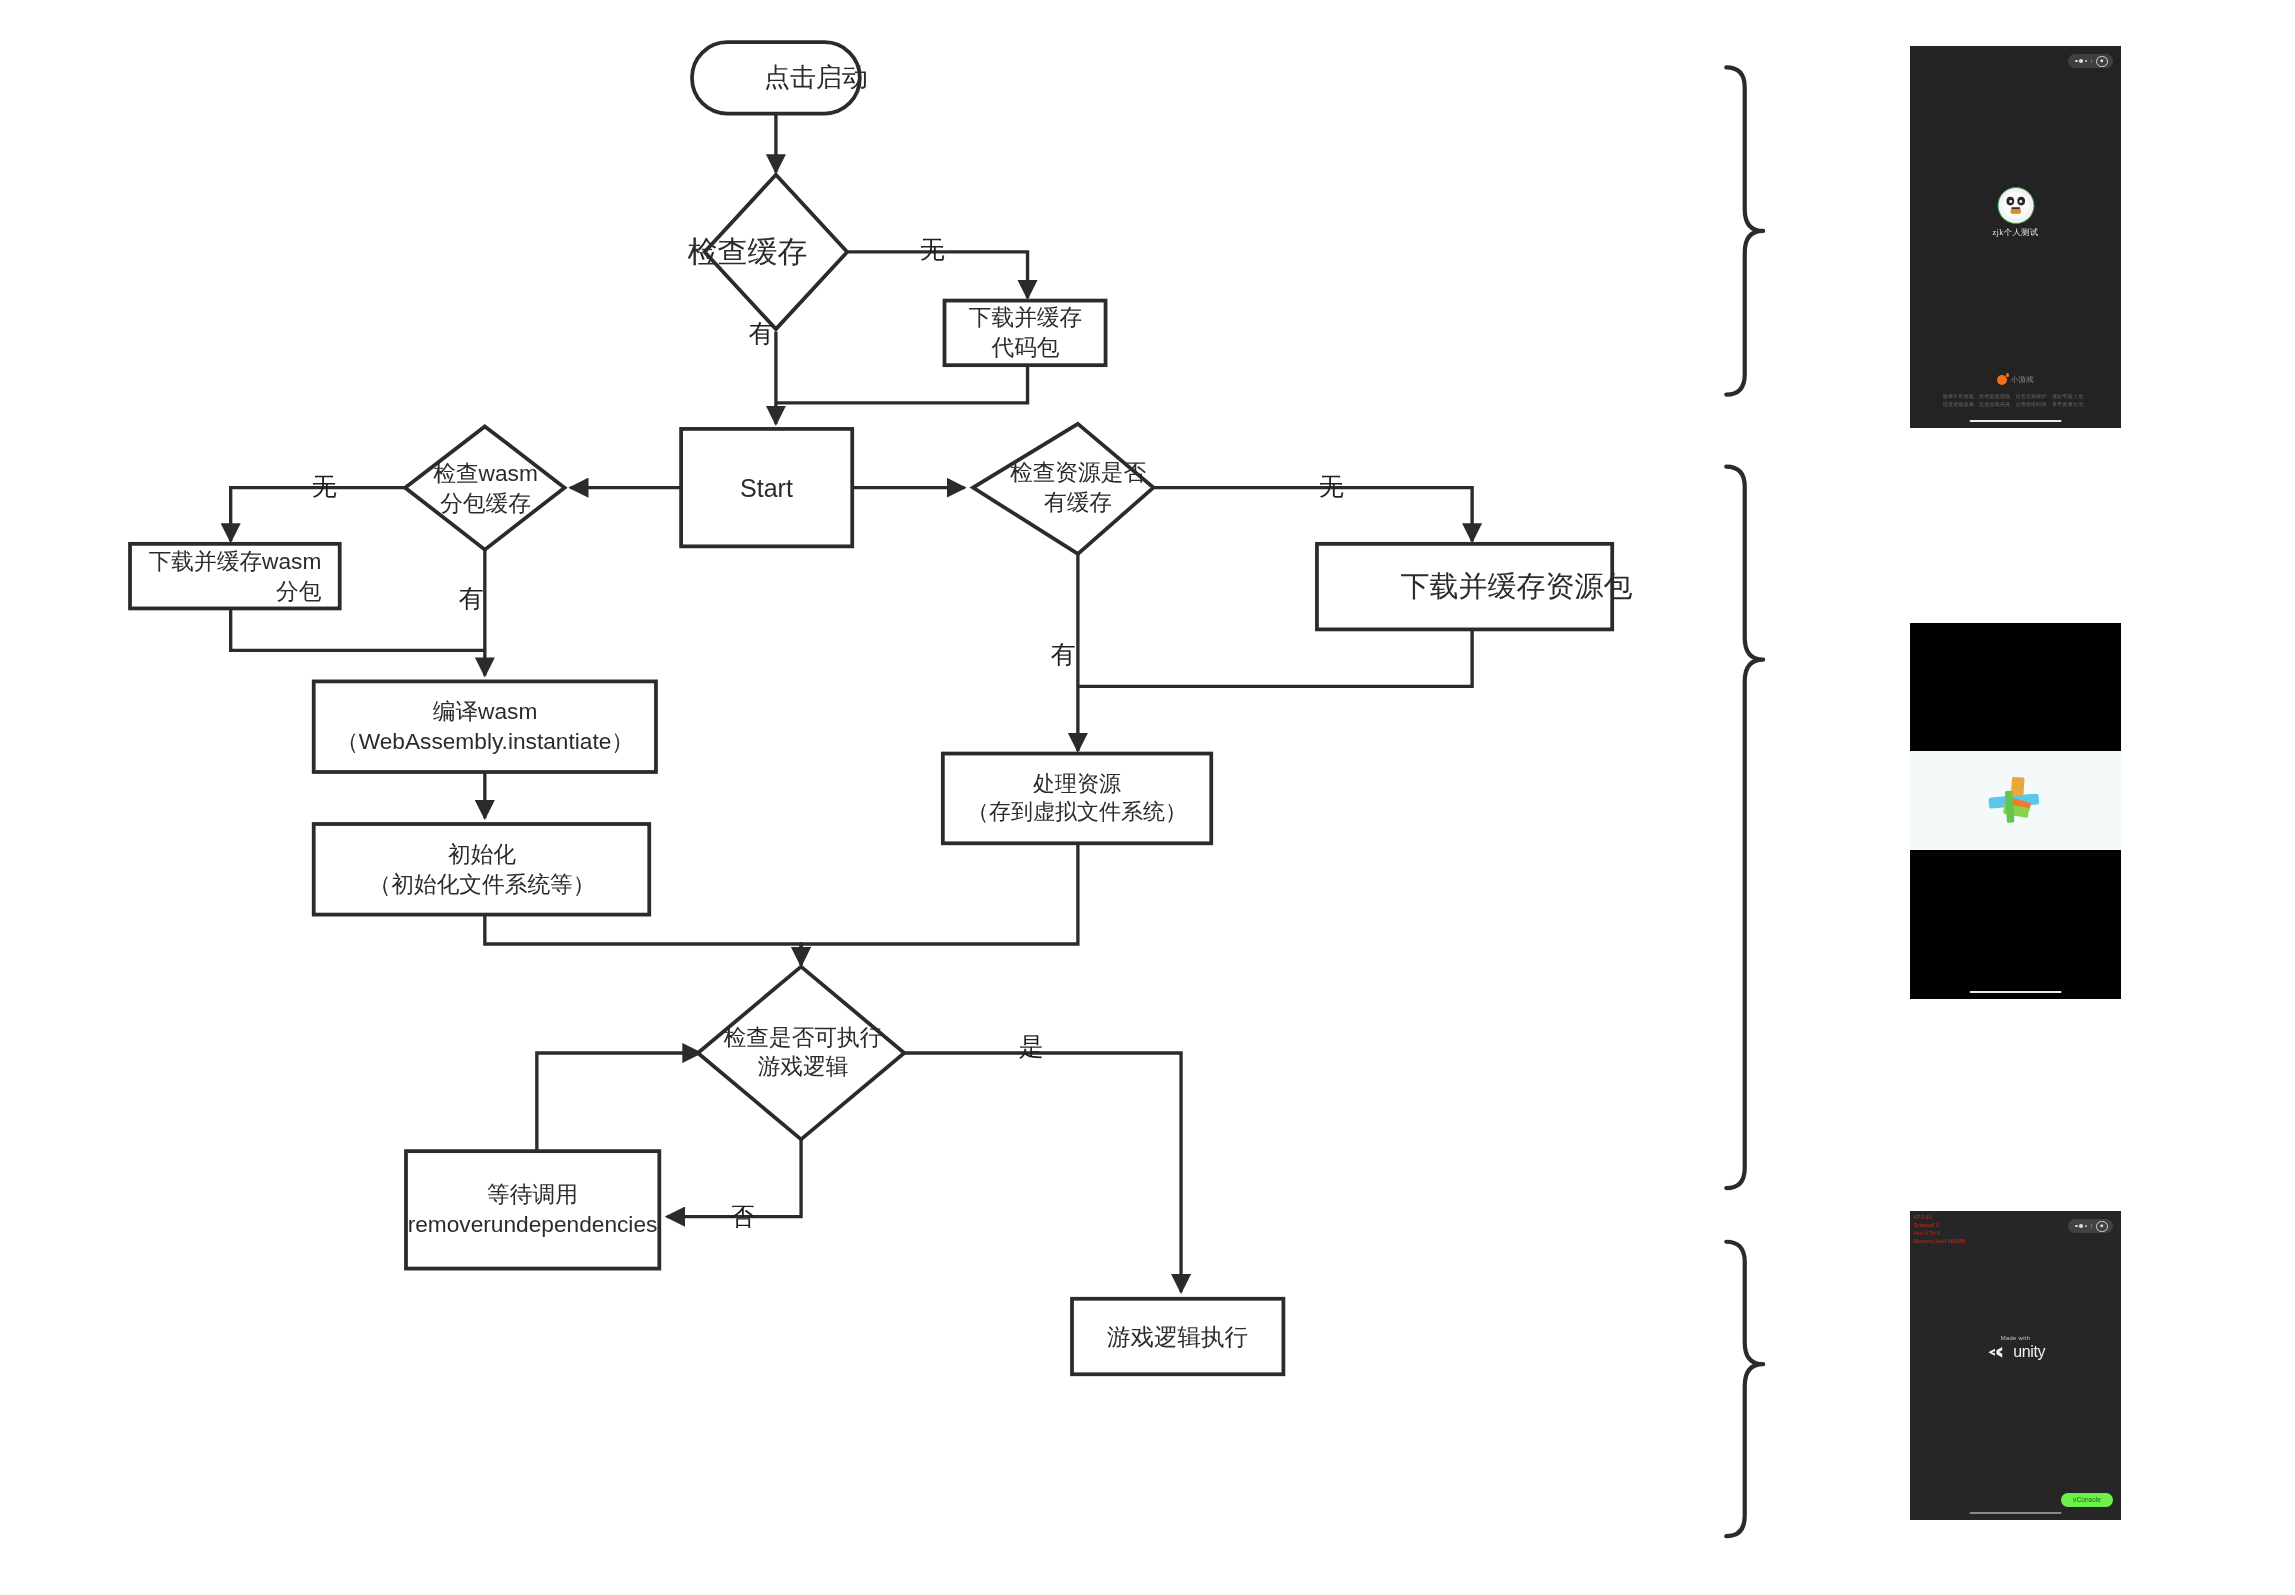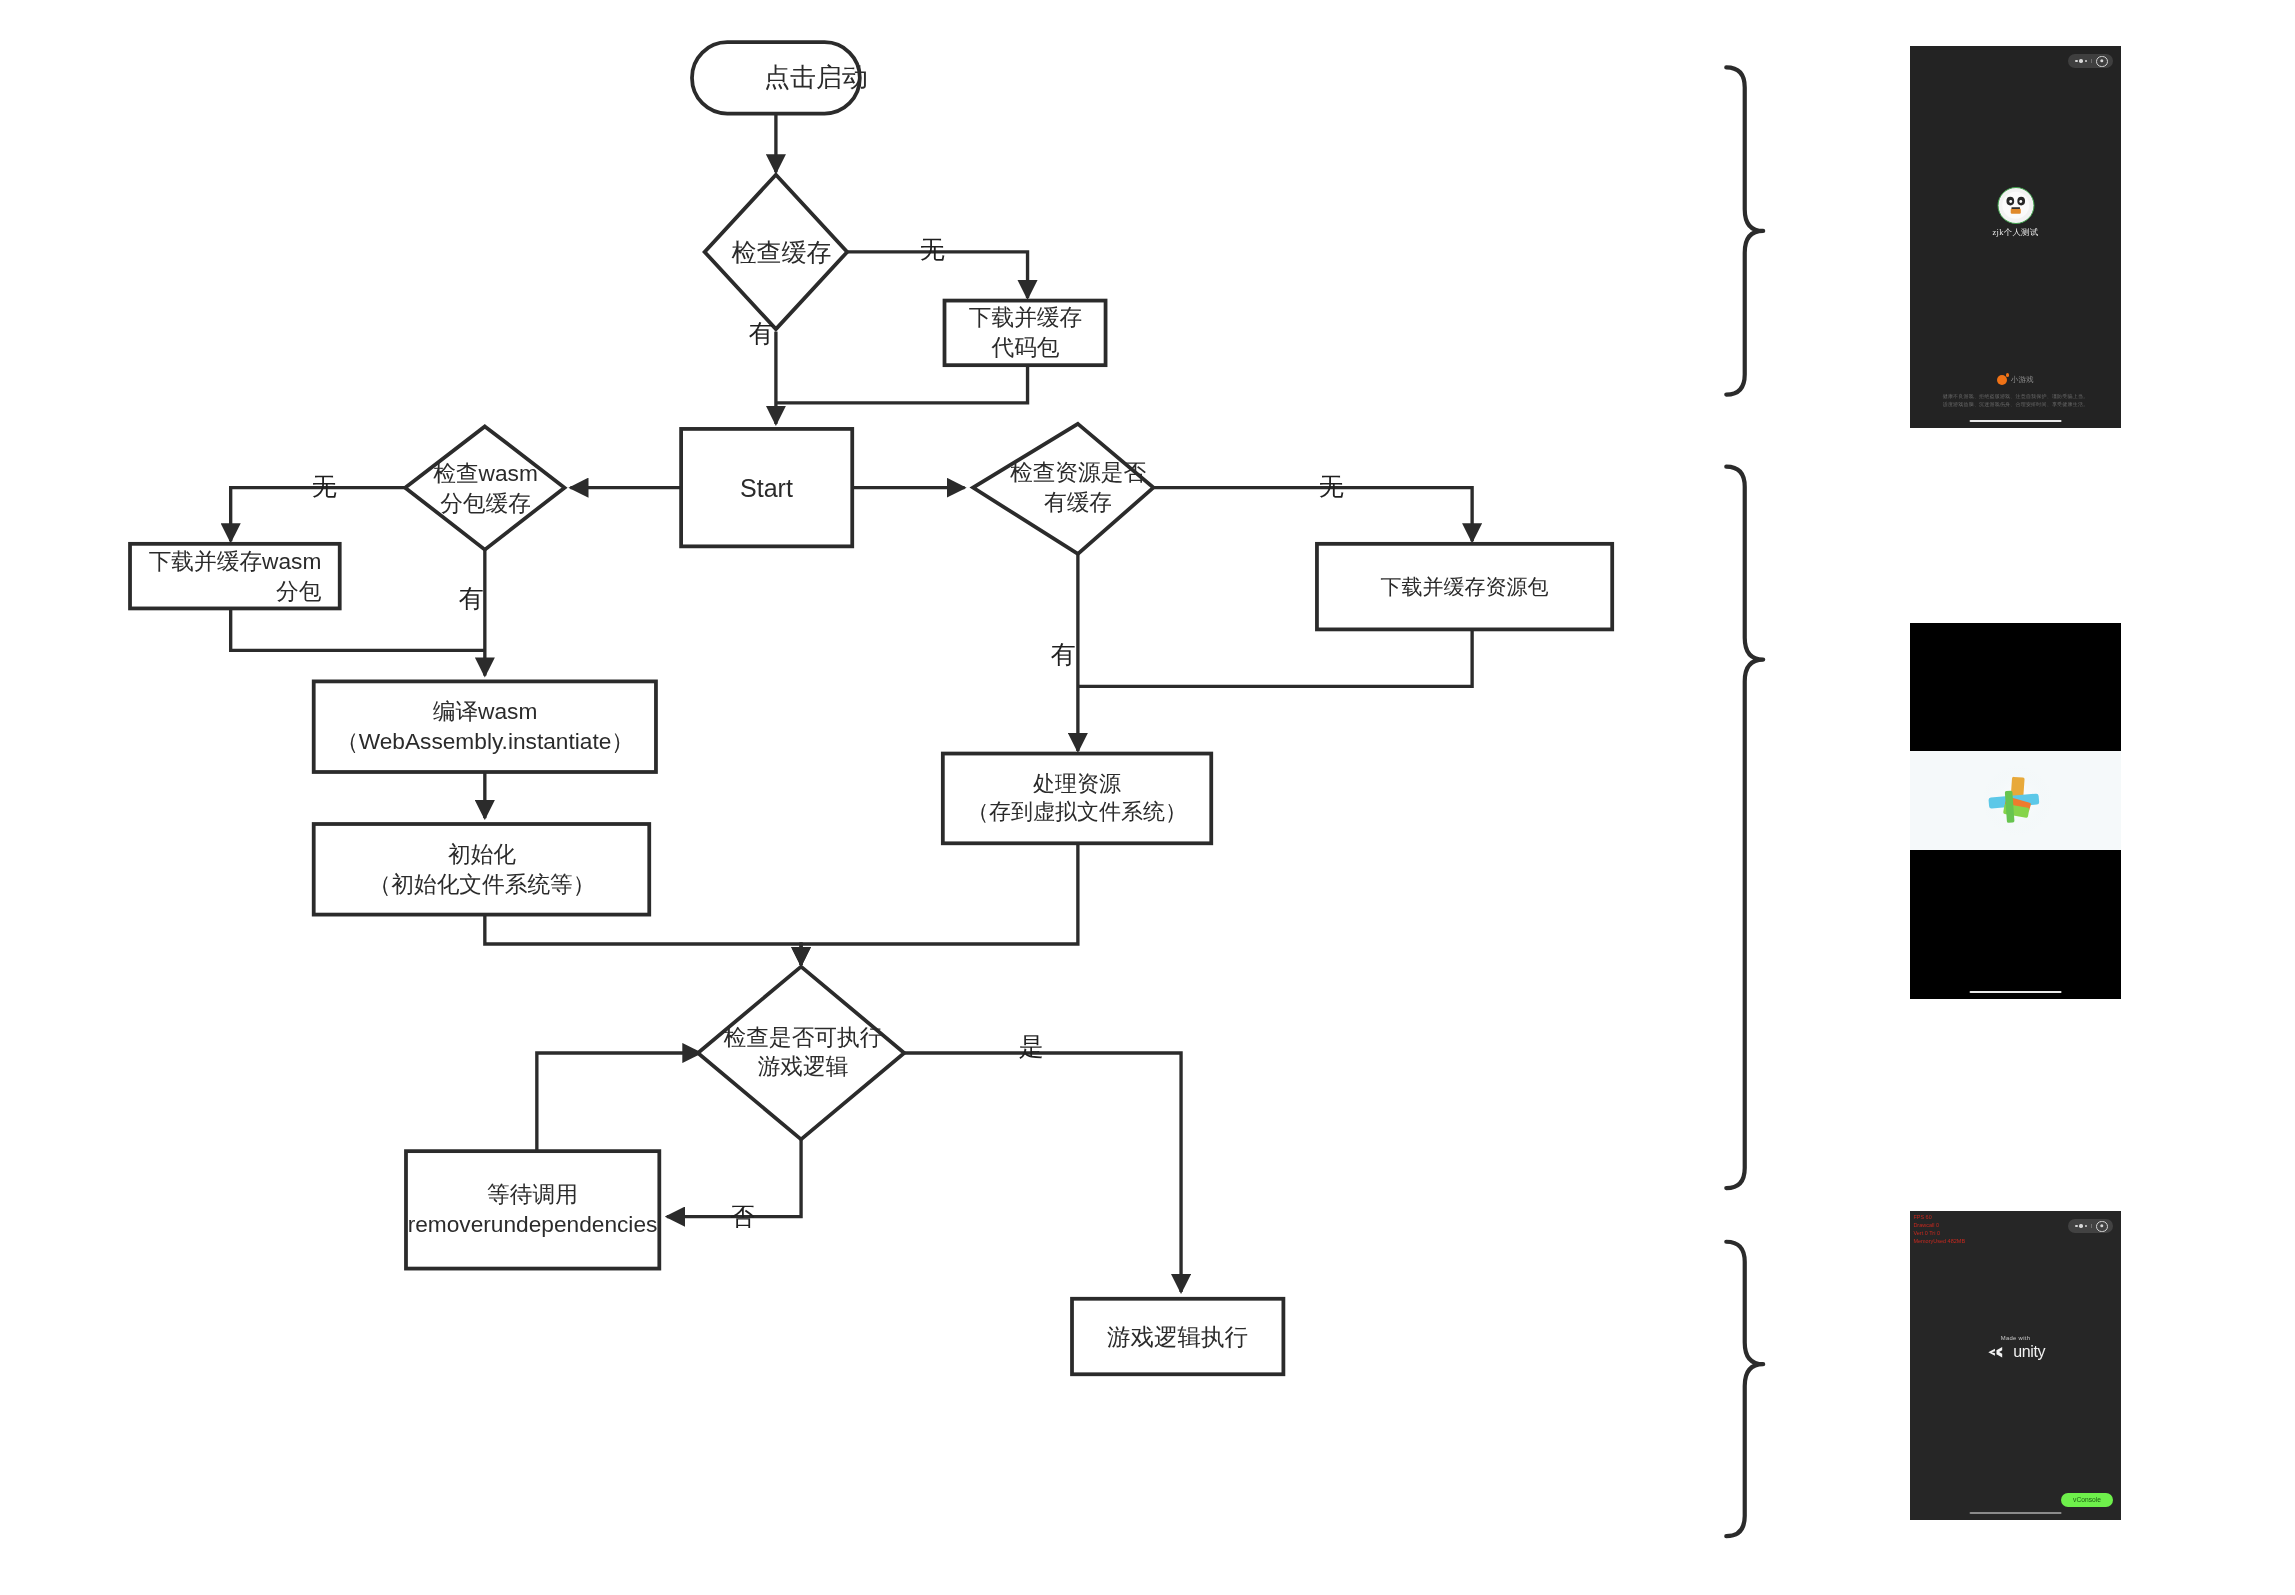--- a/index.html
+++ b/index.html
@@ -277,35 +277,35 @@
   </g>
 
   <g stroke="#2b2b2b" stroke-width="5" fill="none" stroke-linecap="round" stroke-linejoin="round">
     <path d="M 2058 80 q 22 0 22 24 v 145 q 0 26 22 26 q -22 0 -22 26 v 145 q 0 24 -22 24"></path>
     <path d="M 2058 556 q 22 0 22 24 v 180 q 0 26 22 26 q -22 0 -22 26 v 580 q 0 24 -22 24"></path>
     <path d="M 2058 1480 q 22 0 22 24 v 96 q 0 26 22 26 q -22 0 -22 26 v 155 q 0 24 -22 24"></path>
   </g>
 </svg>
 
 <div class="node-text" style="left:732px;top:42px;width:168px;height:71px;font-size:26px;">点击启动</div>
-<div class="node-text" style="left:710px;top:225px;width:143px;height:54px;font-size:25px;">检查缓存</div>
+<div class="node-text" style="left:676px;top:225px;width:143px;height:54px;font-size:30px;">检查缓存</div>
 <div class="node-text" style="left:945px;top:300px;width:161px;height:65px;font-size:22.7px;">下载并缓存
 代码包</div>
 <div class="node-text" style="left:681px;top:429px;width:171px;height:117px;font-size:25px;">Start</div>
 <div class="node-text" style="left:393px;top:461px;width:185px;height:55px;font-size:22.7px;">检查wasm
 分包缓存</div>
 <div class="node-text" style="left:130px;top:544px;width:210px;height:65px;font-size:22.7px;text-align:right;">下载并缓存wasm
 分包</div>
 <div class="node-text" style="left:314px;top:681px;width:342px;height:91px;font-size:22.7px;">编译wasm
 （WebAssembly.instantiate）</div>
 <div class="node-text" style="left:314px;top:824px;width:336px;height:91px;font-size:22.7px;">初始化
 （初始化文件系统等）</div>
 <div class="node-text" style="left:983px;top:458px;width:190px;height:59px;font-size:22.7px;">检查资源是否
 有缓存</div>
-<div class="node-text" style="left:1317px;top:544px;width:295px;height:86px;font-size:21px;">下载并缓存资源包</div>
+<div class="node-text" style="left:1369px;top:544px;width:295px;height:86px;font-size:29px;">下载并缓存资源包</div>
 <div class="node-text" style="left:943px;top:753px;width:268px;height:90px;font-size:22px;">处理资源
 （存到虚拟文件系统）</div>
 <div class="node-text" style="left:703px;top:1022px;width:200px;height:60px;font-size:22.7px;">检查是否可执行
 游戏逻辑</div>
 <div class="node-text" style="left:406px;top:1151px;width:253px;height:117px;font-size:22.7px;word-break:break-all;">等待调用
 removerundependencies</div>
 <div class="node-text" style="left:1072px;top:1299px;width:211px;height:76px;font-size:23.5px;">游戏逻辑执行</div>
 
 <div class="edge-label" style="left:918px;top:237px;width:28.5px;">无</div>
 <div class="edge-label" style="left:747px;top:321px;width:28.5px;">有</div>

